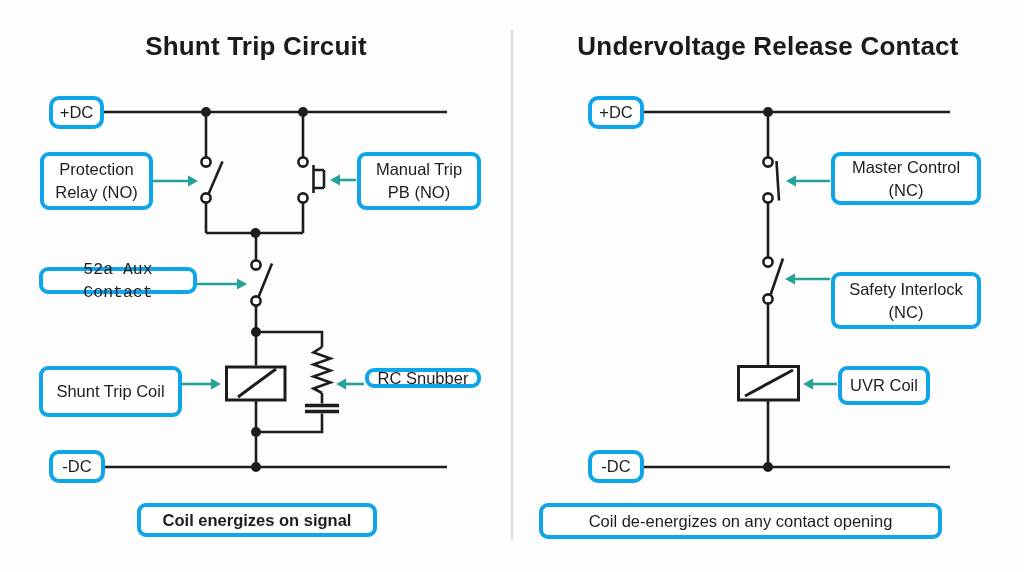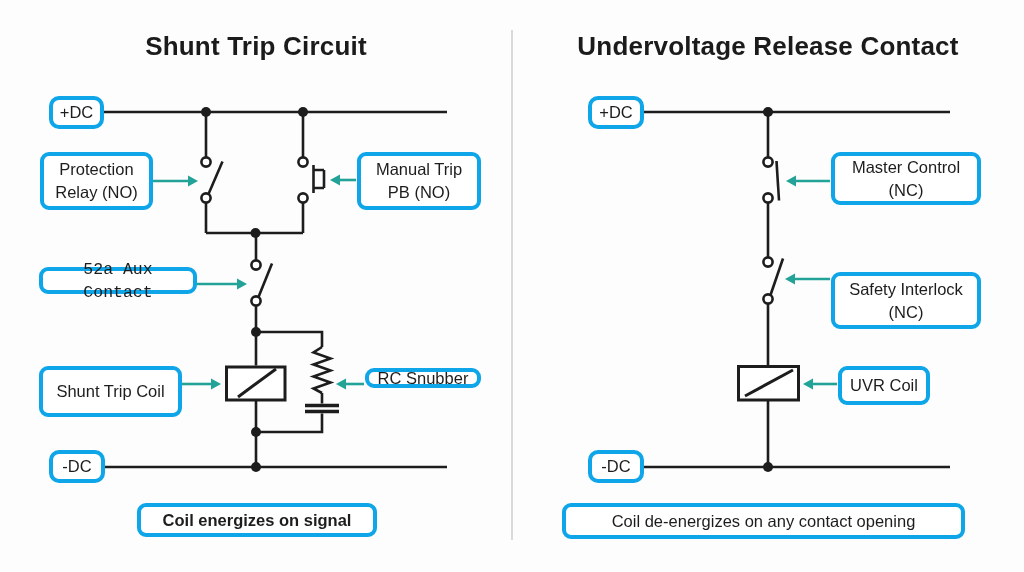--- a/index.html
+++ b/index.html
@@ -28,21 +28,21 @@
   .b-laux   { left:39px;  top:267px; width:158px; height:27px;font-family:Liberation Mono, monospace; }
   .b-lcoil  { left:39px;  top:366px; width:143px; height:51px; }
   .b-lsnub  { left:365px; top:368px; width:116px; height:20px; }
   .b-lneg   { left:49px;  top:450px; width:56px;  height:33px; border-radius:10px; }
   .b-lcap   { left:137px; top:503px; width:240px; height:34px;font-weight:bold; }
   .b-rpos   { left:588px; top:96px;  width:56px;  height:33px; border-radius:10px; }
   .b-rmast  { left:831px; top:152px; width:150px; height:53px; }
   .b-rsafe  { left:831px; top:251px; width:150px; height:57px;margin-top:21px; }
   .b-rcoil  { left:838px; top:366px; width:92px;  height:39px; }
   .b-rneg   { left:588px; top:450px; width:56px;  height:33px; border-radius:10px; }
-  .b-rcap   { left:562px; top:503px; width:403px; height:36px; }
+  .b-rcap   { left:539px; top:503px; width:403px; height:36px; }
 </style>
 </head>
 <body>
 
 <div class="stage">
 
   <svg width="1024" height="572" viewBox="0 0 1024 572">
 
     <g stroke="#1d1d1d" stroke-width="2.6" fill="none">
       <path d="M103 112 H447"></path>

